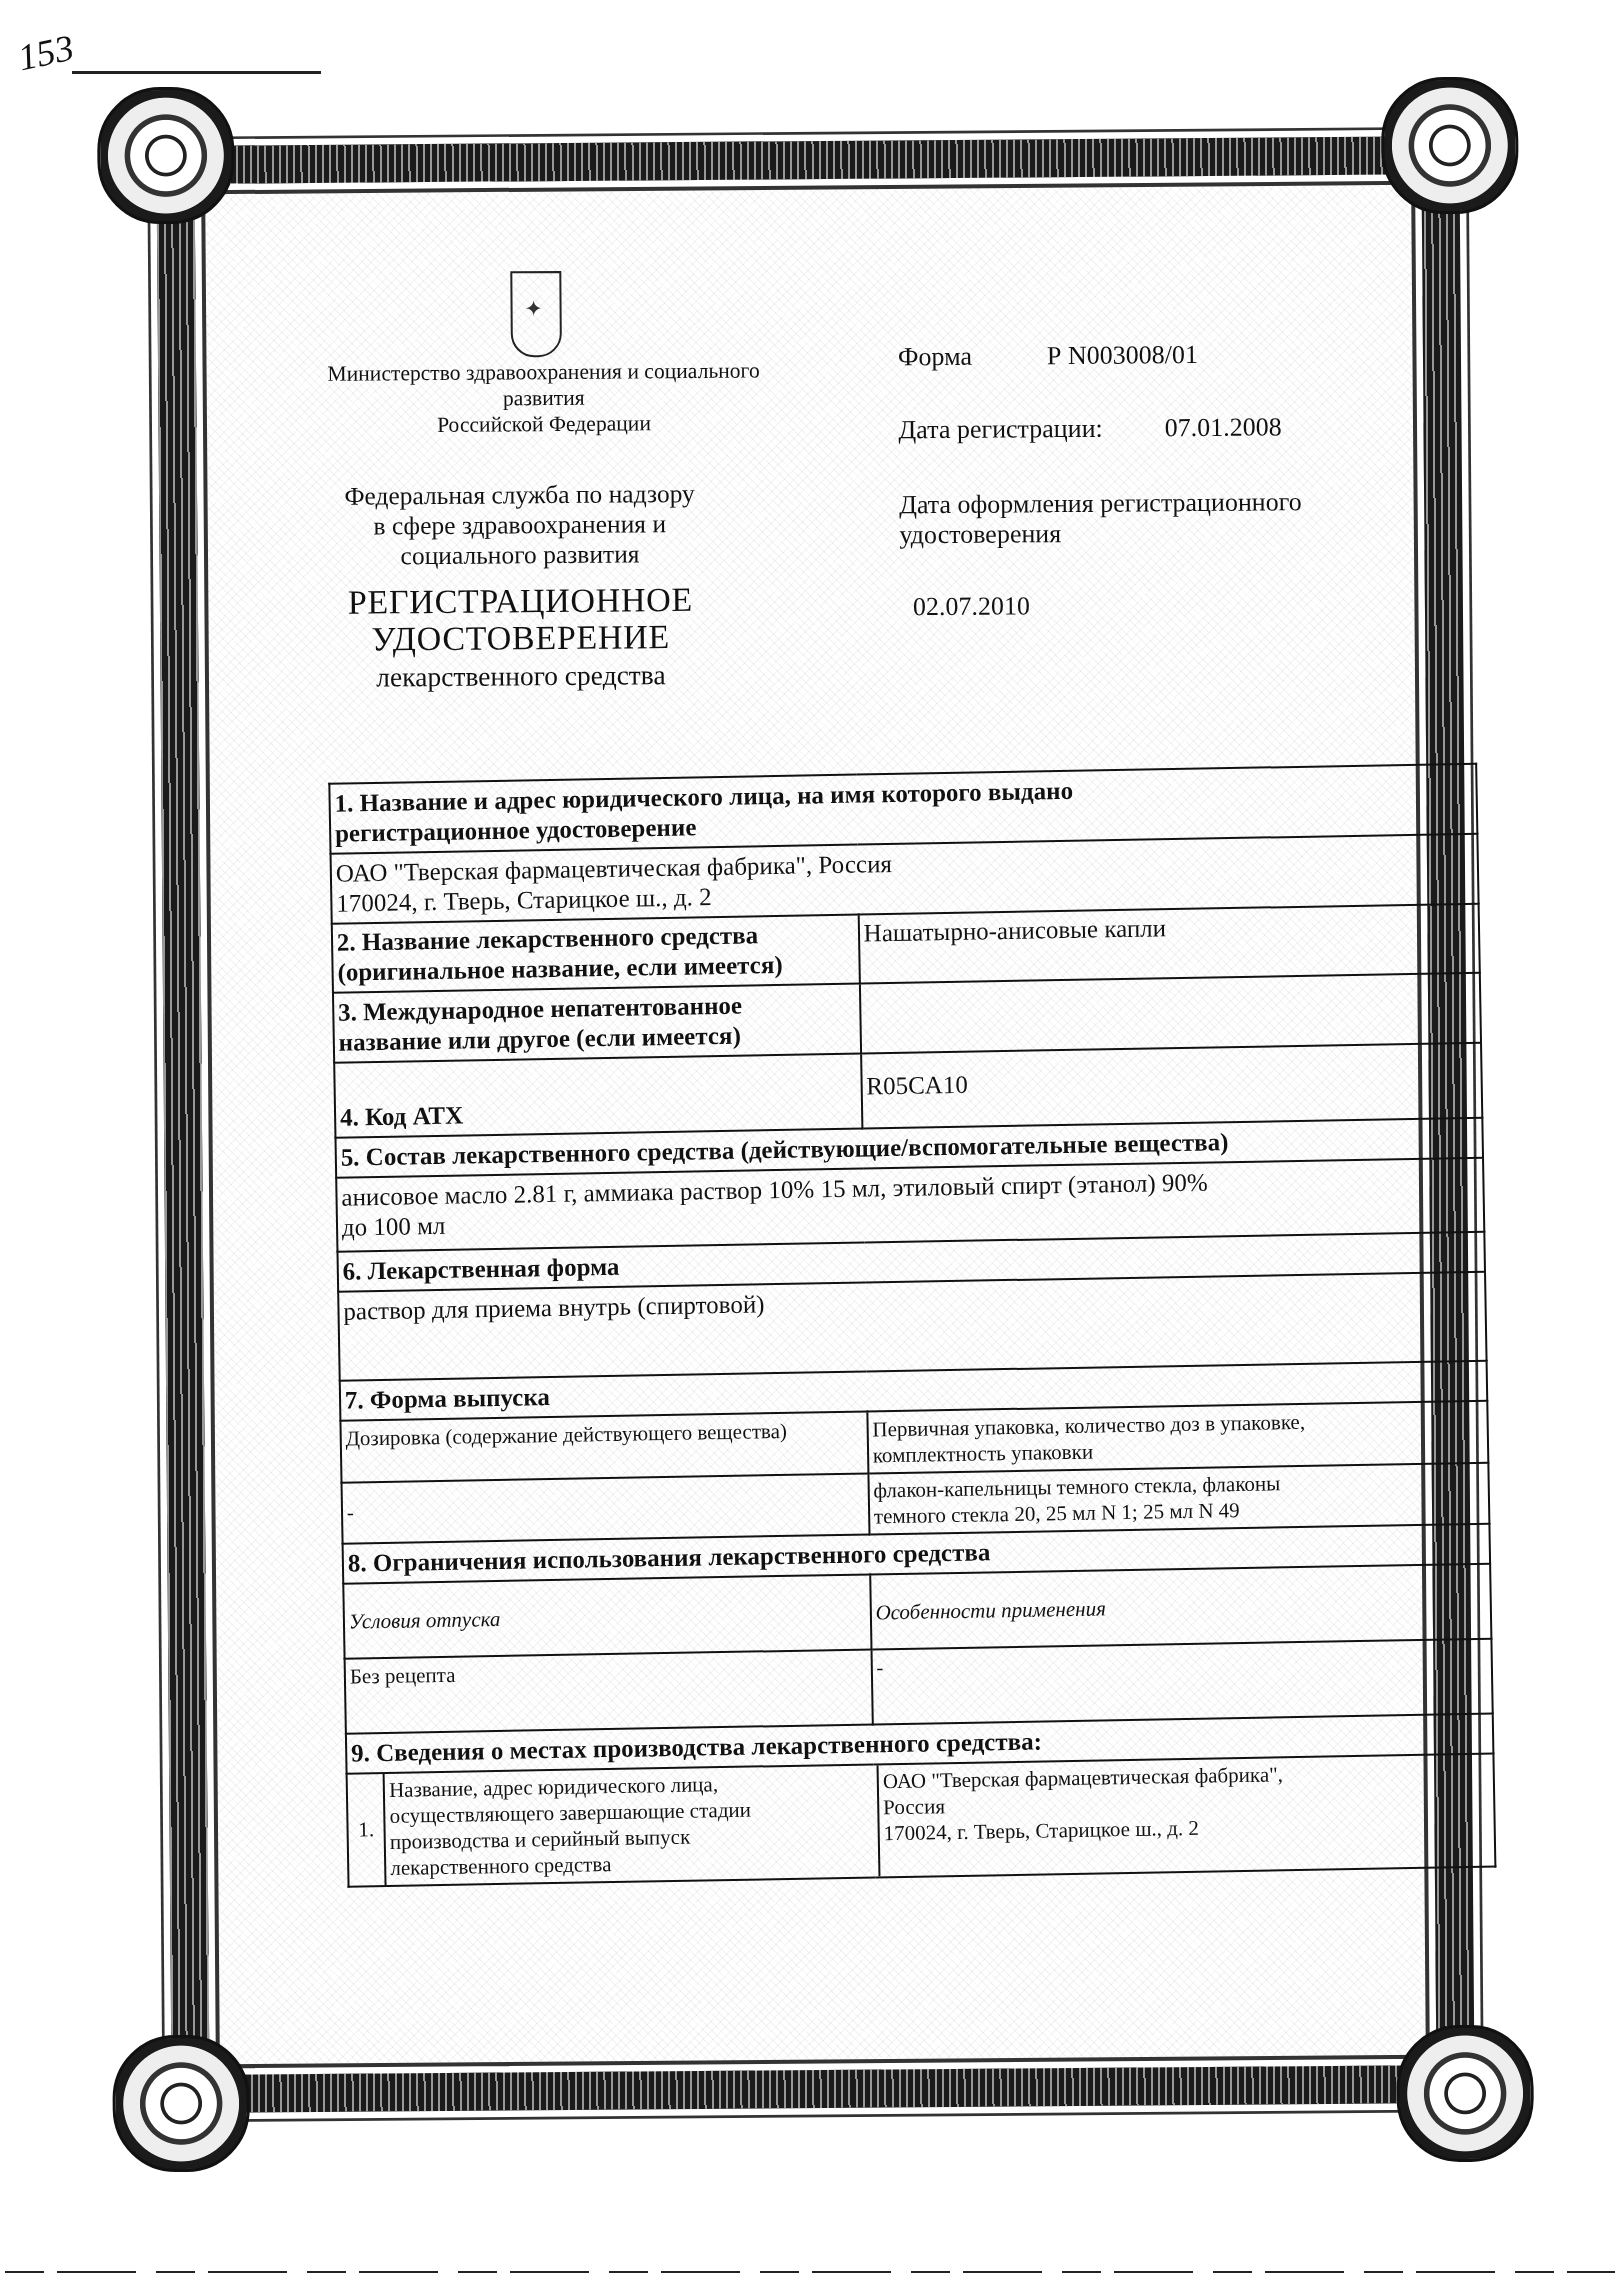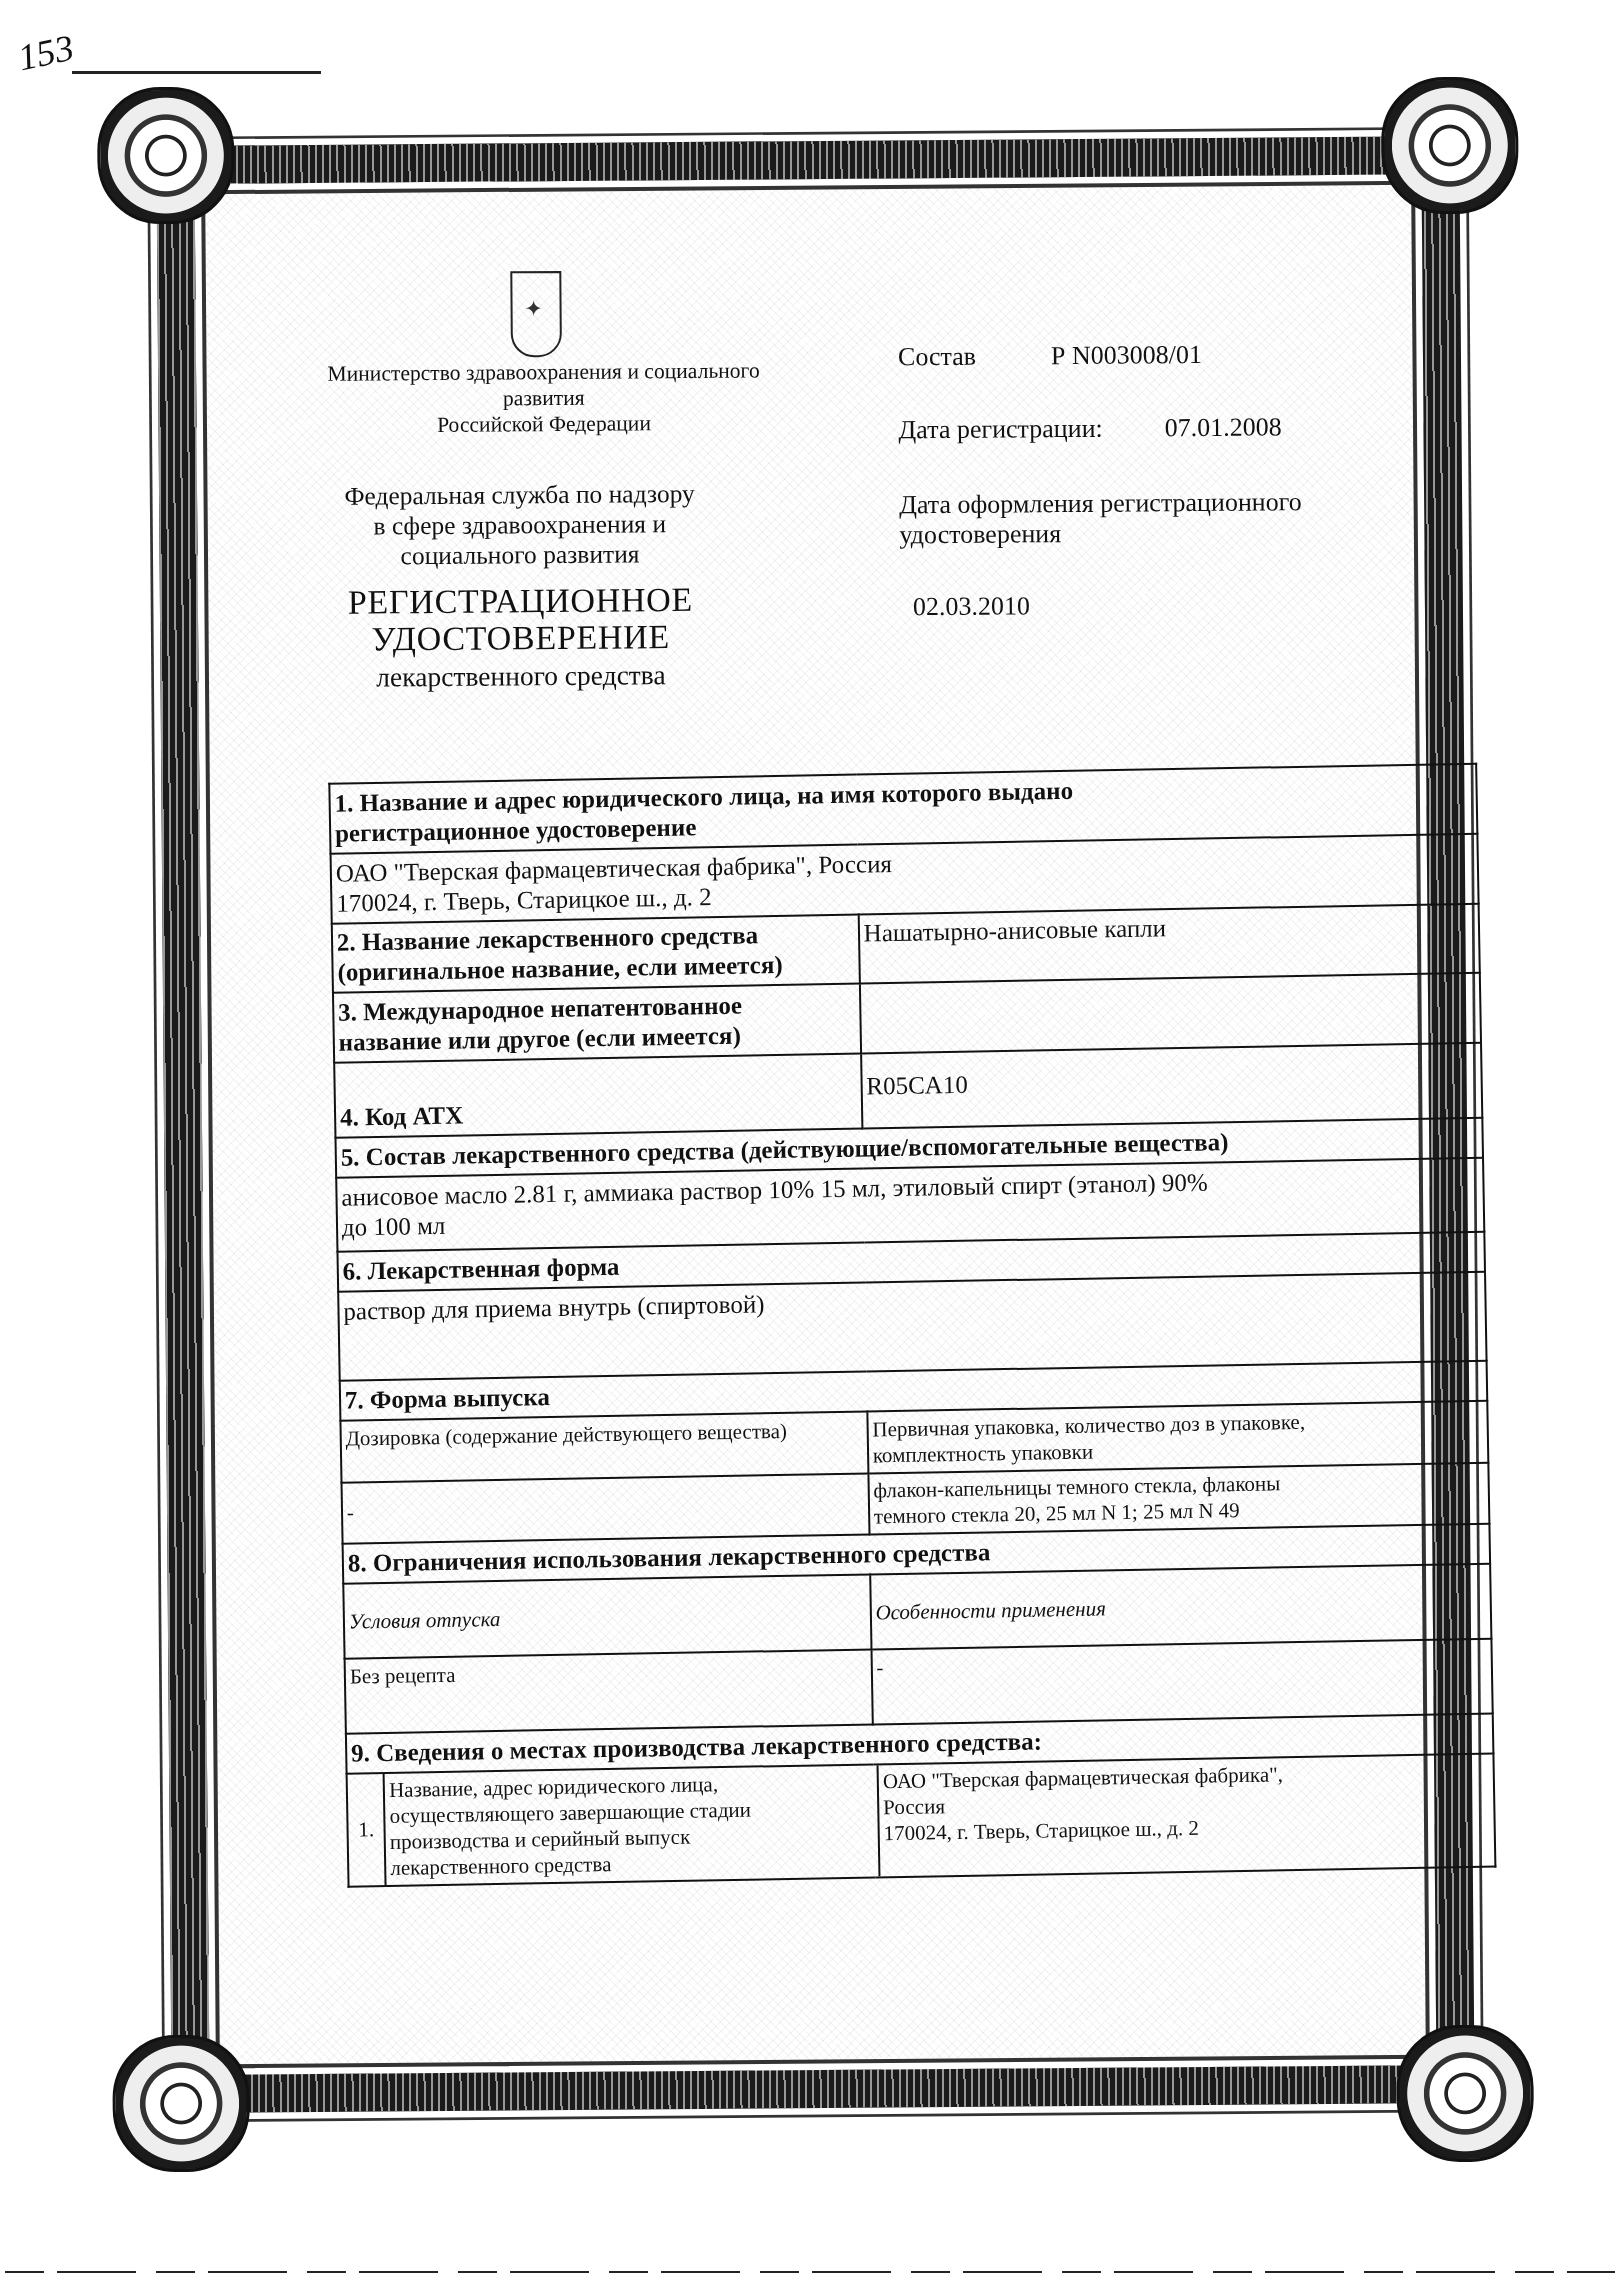--- a/index.html
+++ b/index.html
@@ -126,30 +126,30 @@
       <div>социального развития</div>
     </div>
 
     <div class="cert-title">
       <div>РЕГИСТРАЦИОННОЕ</div>
       <div>УДОСТОВЕРЕНИЕ</div>
     </div>
     <div class="cert-sub">лекарственного средства</div>
 
     <div class="meta-block meta-number">
-      <span>Состав</span><span class="gap-wide"></span><span>Р N003008/01</span>
+      <span>Форма</span><span class="gap-wide"></span><span>Р N003008/01</span>
     </div>
     <div class="meta-block meta-regdate">
       <span>Дата регистрации:</span><span class="gap-date"></span><span>07.01.2008</span>
     </div>
     <div class="meta-block meta-issue">
       <div>Дата оформления регистрационного</div>
       <div>удостоверения</div>
     </div>
-    <div class="meta-block meta-issue-date">02.03.2010</div>
+    <div class="meta-block meta-issue-date">02.07.2010</div>
 
     <table class="tbl">
 
       <tbody>
           <tr>
         <td colspan="2" class="b">
           <div>1. Название и адрес юридического лица, на имя которого выдано</div>
           <div>регистрационное удостоверение</div>
         </td>
       </tr>

